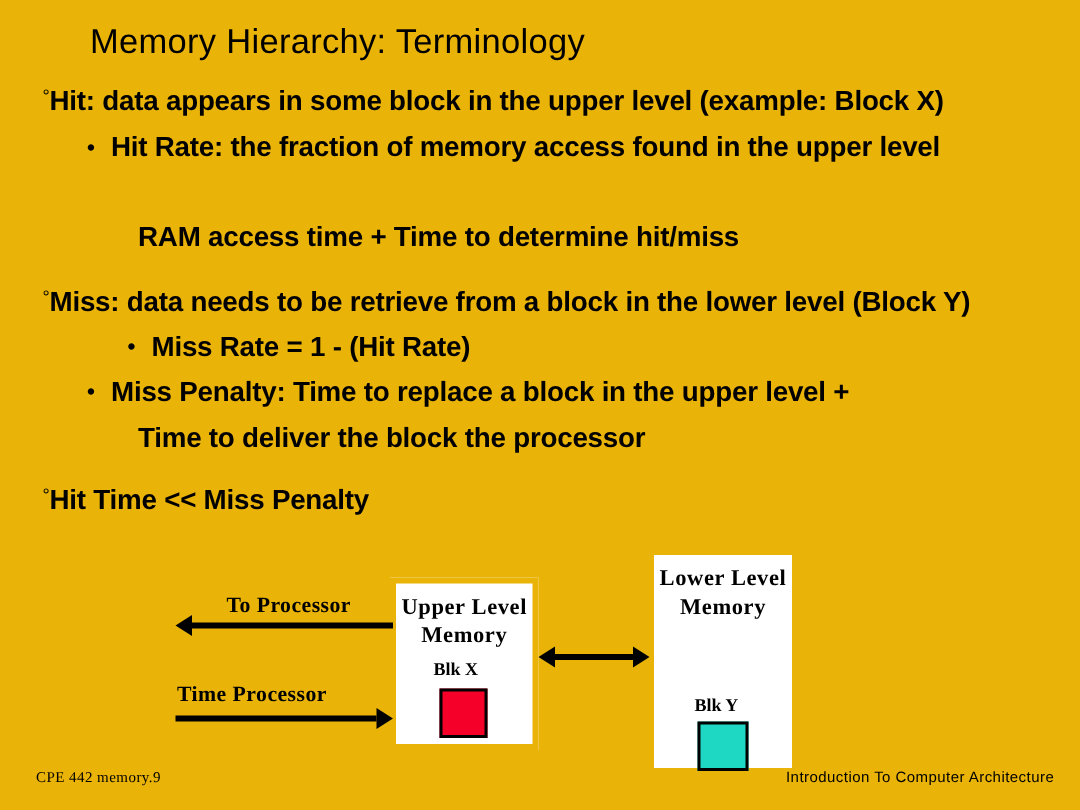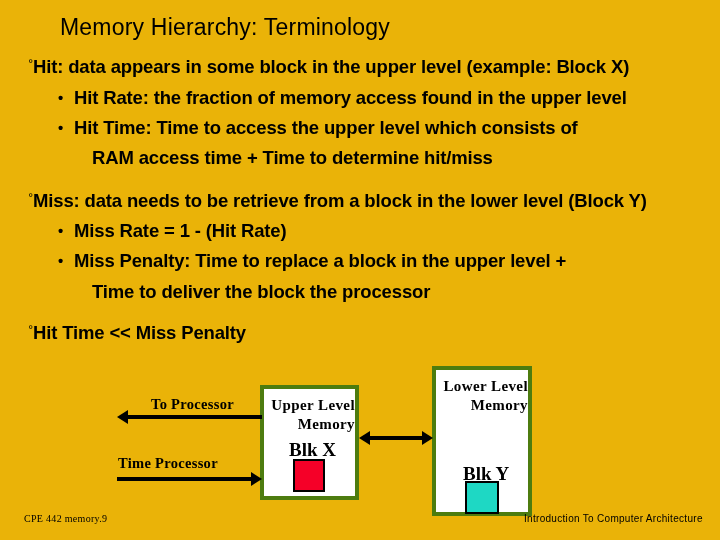--- a/index.html
+++ b/index.html
@@ -61,37 +61,37 @@
     position: absolute;
     left: 0;
     top: 0;
     width: 720px;
     height: 540px;
     pointer-events: none;
   }
   .mem-box {
     position: absolute;
     box-sizing: border-box;
-    border: 4px solid #4d7c0f;
+    border: 4px solid #eab308;
     background: #ffffff;
     font-family: "Liberation Serif", serif;
     font-weight: bold;
-    text-align: right;
+    text-align: center;
   }
   .mem-box-title {
     font-size: 15px;
     line-height: 19px;
     margin-top: 7px;
     letter-spacing: 0.4px;
   }
   .blk-label {
     position: absolute;
     font-family: "Liberation Serif", serif;
     font-weight: bold;
-    font-size: 19px;
+    font-size: 12px;
     white-space: nowrap;
   }
   .blk-swatch {
     position: absolute;
     box-sizing: border-box;
     border: 2px solid #000000;
   }
 
   .arrow-line {
     position: absolute;
@@ -137,33 +137,30 @@
   <div id="slide-title">Memory Hierarchy: Terminology</div>
 
   <div class="body-line lvl1" style="top:56px;">
     <span class="bullet-deg">°</span><span>Hit: data appears in some block in the upper level (example: Block X)</span>
   </div>
 
   <div class="body-line lvl2" style="top:87px;">
     <span class="bullet-dot">•</span><span>Hit Rate: the fraction of memory access found in the upper level</span>
   </div>
 
-  <div class="body-line lvl2" style="top:117px;">
-    <span class="bullet-dot">•</span><span>Hit Time: Time to access the upper level which consists of</span>
-  </div>
 
   <div class="body-line lvl3" style="top:147px;">
     <span>RAM access time + Time to determine hit/miss</span>
   </div>
 
   <div class="body-line lvl1" style="top:190px;">
     <span class="bullet-deg">°</span><span>Miss: data needs to be retrieve from a block in the lower level (Block Y)</span>
   </div>
 
-  <div class="body-line lvl2" style="top:220px;">
+  <div class="body-line lvl2" style="top:220px;margin-left:27px;">
     <span class="bullet-dot">•</span><span>Miss Rate  = 1 - (Hit Rate)</span>
   </div>
 
   <div class="body-line lvl3" style="top:281px;">
     <span>Time to deliver the block the processor</span>
   </div>
 
   <div class="body-line lvl2" style="top:250px;">
     <span class="bullet-dot">•</span><span>Miss Penalty: Time to replace a block in the upper level  +</span>
   </div>

